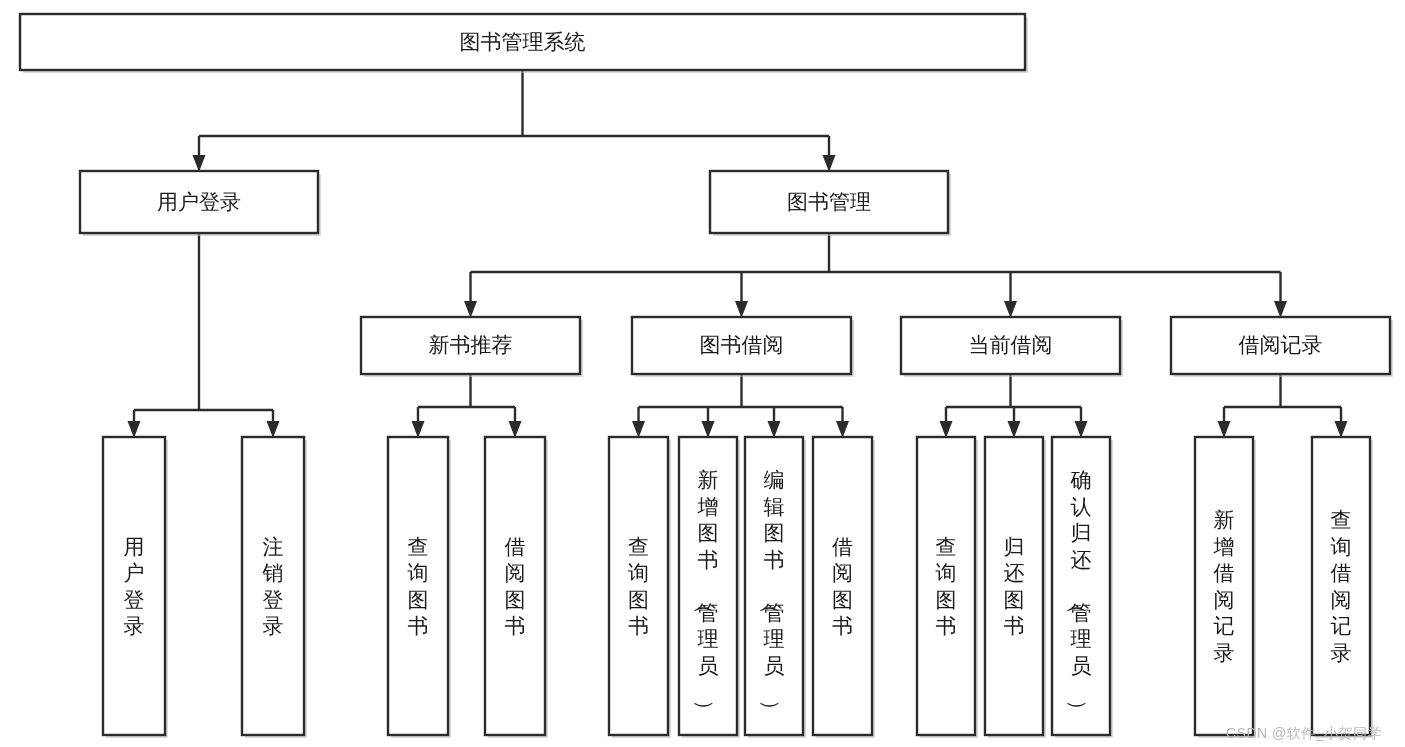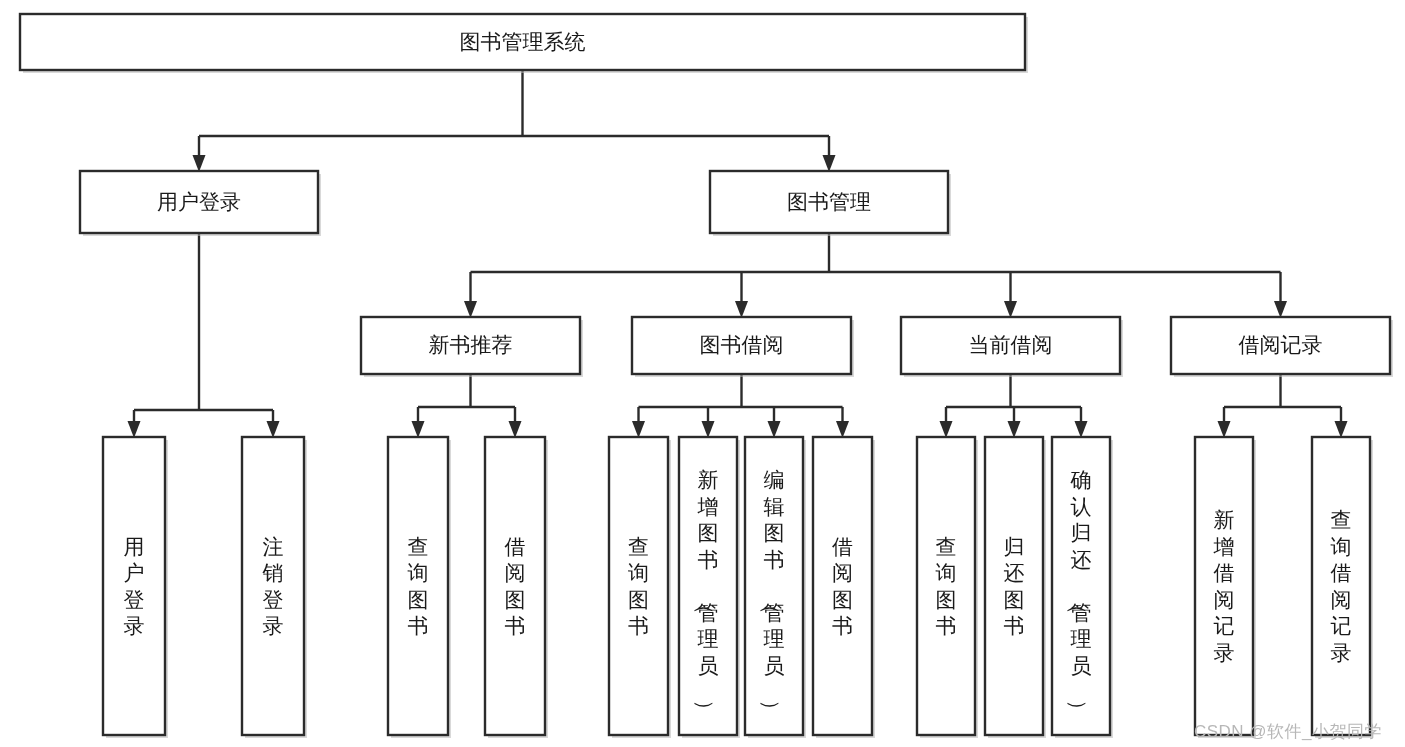--- a/index.html
+++ b/index.html
@@ -55,21 +55,21 @@
     font-family: "Liberation Sans", "DejaVu Sans", sans-serif;
     font-size: 21px;
     fill: #1a1a1a;
     text-anchor: middle;
   }
   .watermark {
     position: absolute;
     right: 10px;
     bottom: 4px;
     font-family: "Liberation Sans", "DejaVu Sans", sans-serif;
-    font-size: 17px;
+    font-size: 14px;
     color: #b7b7b7;
     letter-spacing: 0.5px;
     white-space: nowrap;
     user-select: none;
   }
 </style>
 </head>
 <body>
 
 <div id="diagram-root">

